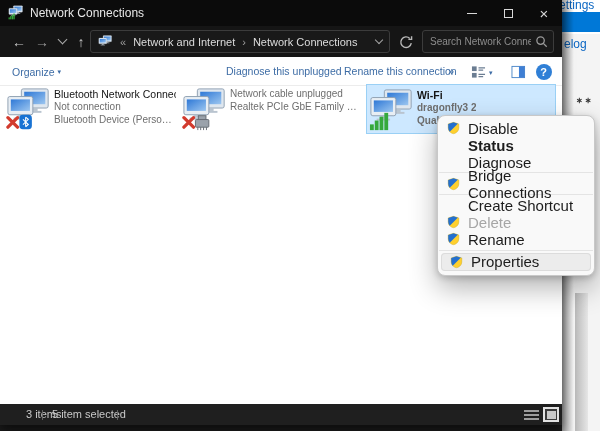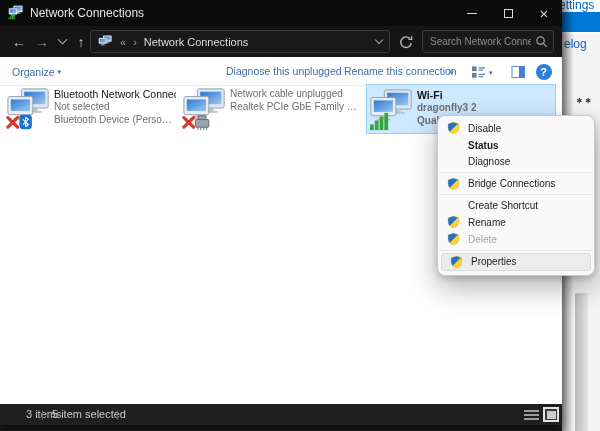--- a/index.html
+++ b/index.html
@@ -71,21 +71,21 @@
   .tile-icon { width:46px; height:46px; flex:none; }
   .tile-text { padding-top:2px; margin-left:2px; overflow:hidden; }
   .t-name { font-size:10.5px; color:#141414; line-height:13px; white-space:nowrap; overflow:hidden; }
   .t-sub  { font-size:10px;  color:#6e6e6e; line-height:12.5px; white-space:nowrap; overflow:hidden; text-overflow:ellipsis; }
 
   
   #menu { position:absolute; left:437px; top:115px; width:158px; background:#f9f9f9;
           border:1px solid #c8c8c8; border-radius:8px; padding:4px 0; z-index:50;
           box-shadow:0 12px 28px rgba(0,0,0,0.30), 0 2px 6px rgba(0,0,0,0.18); }
   .mi { height:16.8px; display:flex; align-items:center; padding:0 8px 0 9px; gap:7px;
-        font-size:10px; color:#1c1c1c; }
+        font-size:15px; color:#1c1c1c; }
   .mi .sicon { width:14px; height:15px; flex:none; display:flex; align-items:center; }
   .mi.bold { font-weight:bold; }
   .mi.disabled { color:#a6a6a6; }
   .mi.hl { margin:0 3px; border-radius:4px; background:#ececec;
            box-shadow:inset 0 0 0 1px #dcdcdc; height:18px; }
   .msep { height:1px; background:#e4e4e4; margin:2px 1px; }
 
   
   #statusbar { position:absolute; left:0; top:404px; width:562px; height:21px; background:#1f1f1f;
                color:#c9c9c9; font-size:11px; }
@@ -191,20 +191,21 @@
     <div class="nav-btn" style="left:55px;width:14px;">
         <span class="chev"></span>
       </div>
     <div class="nav-btn" style="left:70px;width:22px;">↑</div>
 
     <div class="addrbox">
       <svg width="15" height="14" viewBox="0 0 48 46">
           <use href="#pcs"></use>
         </svg>
       <span class="addr-dim">«</span>
+      <span>Network and Internet</span>
       <span class="addr-dim">›</span>
       <span>Network Connections</span>
       <span class="addr-spacer"></span>
       <span class="addr-chev"></span>
     </div>
 
     <div id="refresh-btn">
       <svg width="14" height="14" viewBox="0 0 14 14">
         <path d="M12.3 8.2 A5.3 5.3 0 1 1 10.8 3.4" fill="none" stroke="#b8b8b8" stroke-width="1.4"></path>
         <path d="M12.6 1.2 v3.2 h-3.2" fill="none" stroke="#b8b8b8" stroke-width="1.4"></path>
@@ -245,21 +246,21 @@
       <span class="help-circle">?</span>
     </div>
   </div>
 
   <div class="tile" style="left:4px;width:174px;">
     <svg class="tile-icon" viewBox="0 0 48 46">
         <use href="#icon-bt"></use>
       </svg>
     <div class="tile-text">
       <div class="t-name">Bluetooth Network Connection</div>
-      <div class="t-sub">Not selected</div>
+      <div class="t-sub">Not connection</div>
       <div class="t-sub">Bluetooth Device (Personal Area ...</div>
     </div>
   </div>
 
   <div class="tile" style="left:180px;width:184px;">
     <svg class="tile-icon" viewBox="0 0 48 46">
         <use href="#icon-eth"></use>
       </svg>
     <div class="tile-text">
       <div class="t-sub">Network cable unplugged</div>
@@ -318,35 +319,35 @@
           <use href="#uac"></use>
         </svg>
       </span>
     <span>Bridge Connections</span>
     </div>
   <div class="msep"></div>
   <div class="mi">
     <span class="sicon"></span>
       <span>Create Shortcut</span>
     </div>
+  <div class="mi disabled">
+    <span class="sicon">
+        <svg width="13" height="14" viewBox="0 0 16 16">
+          <use href="#uac"></use>
+        </svg>
+      </span>
+    <span>Delete</span>
+    </div>
   <div class="mi">
     <span class="sicon">
         <svg width="13" height="14" viewBox="0 0 16 16">
           <use href="#uac"></use>
         </svg>
       </span>
     <span>Rename</span>
-    </div>
-  <div class="mi disabled">
-    <span class="sicon">
-        <svg width="13" height="14" viewBox="0 0 16 16">
-          <use href="#uac"></use>
-        </svg>
-      </span>
-    <span>Delete</span>
     </div>
   <div class="msep"></div>
   <div class="mi hl">
     <span class="sicon">
         <svg width="13" height="14" viewBox="0 0 16 16">
           <use href="#uac"></use>
         </svg>
       </span>
     <span>Properties</span>
     </div>

